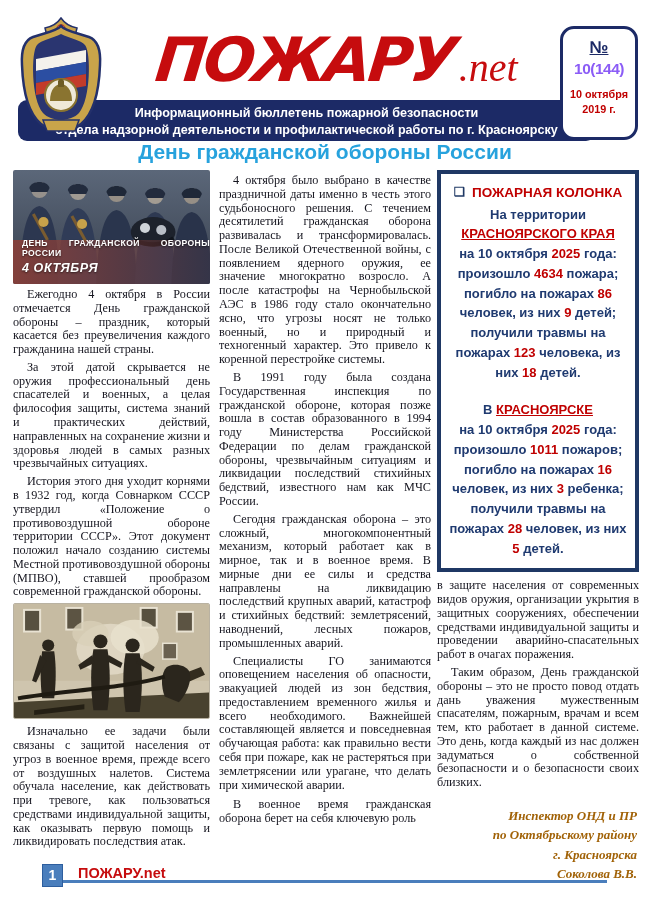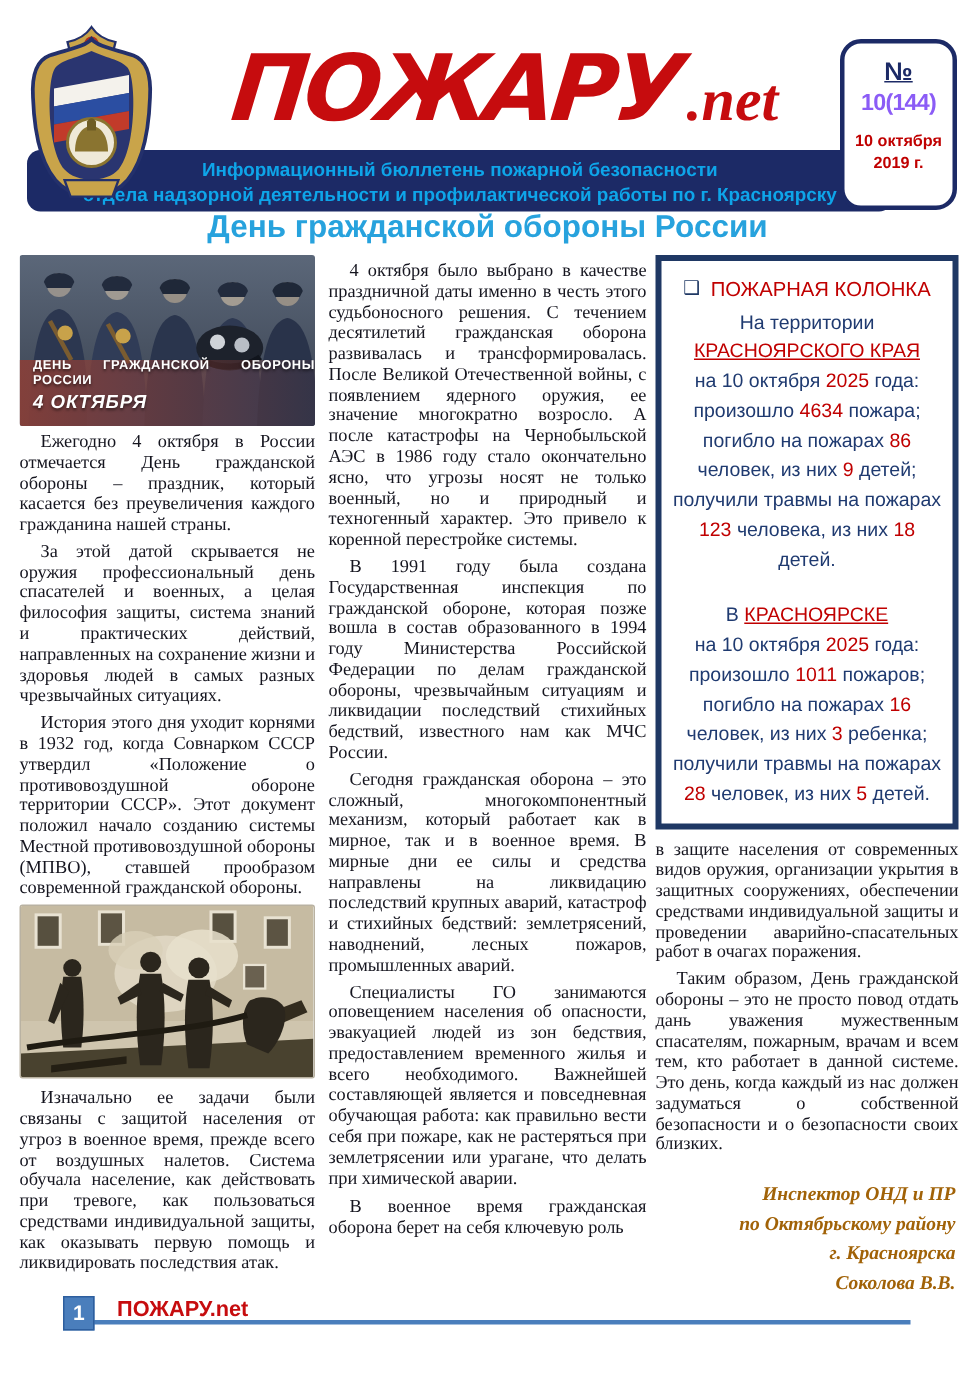--- a/index.html
+++ b/index.html
@@ -4,24 +4,24 @@
 <style>
   html,body{margin:0;padding:0;background:#ffffff;}
   .page{position:relative;width:650px;height:919px;background:#ffffff;overflow:hidden;
         font-family:"Liberation Serif",serif;}
 
   
   .emblem{position:absolute;left:12px;top:15px;width:98px;height:126px;z-index:6;}
   .logo-wrap{position:absolute;left:112px;top:20px;width:450px;height:82px;text-align:center;z-index:2;white-space:nowrap;}
   .logo-main{display:inline-block;font-family:"DejaVu Sans",sans-serif;font-weight:bold;font-style:italic;
              font-size:61px;line-height:80px;color:#c60c0e;letter-spacing:-3px;transform:skewX(-6deg);}
-  .logo-net{display:inline-block;font-family:"Liberation Serif",serif;font-weight:bold;font-style:italic;
+  .logo-net{display:inline-block;font-family:"Liberation Serif",serif;font-weight:normal;font-style:italic;
             font-size:40px;color:#c60c0e;vertical-align:baseline;margin-left:4px;}
   .navy-bar{position:absolute;left:18px;top:100px;width:577px;height:41px;background:#1c2a66;border-radius:9px;
-            color:#0ea5e9;font-family:"Liberation Sans",sans-serif;font-weight:bold;text-align:center;
+            color:#ffffff;font-family:"Liberation Sans",sans-serif;font-weight:bold;text-align:center;
             font-size:12.6px;line-height:1.38;padding-top:5px;box-sizing:border-box;z-index:1;}
   .issue-box{position:absolute;left:560px;top:26px;width:78px;height:114px;background:#ffffff;
              border:3px solid #1c2a66;border-radius:14px;text-align:center;z-index:5;
              font-family:"Liberation Sans",sans-serif;font-weight:bold;box-sizing:border-box;padding-top:9px;}
   .issue-no{font-size:17px;color:#1c2a66;text-decoration:underline;}
   .issue-num{font-size:15.5px;color:#8b5cf6;margin-top:2px;letter-spacing:-0.5px;}
   .issue-date{margin-top:9px;font-size:10.8px;color:#c00000;line-height:1.4;}
 
   
   .title{position:absolute;top:140px;left:0;width:650px;margin:0;text-align:center;
@@ -41,21 +41,21 @@
   .photo1{height:114px;margin-bottom:4px;}
   .photo2{height:116px;margin-top:4px;margin-bottom:6px;border:1px solid #b9b2a2;box-sizing:border-box;}
   .photo svg{display:block;width:100%;height:100%;}
   .p1cap{position:absolute;left:9px;bottom:9px;color:#ffffff;font-family:"Liberation Sans",sans-serif;
          font-weight:bold;text-shadow:0 1px 2px rgba(0,0,0,.55);}
   .p1cap-l1{font-size:8.6px;letter-spacing:.4px;}
   .p1cap-l2{font-size:12.5px;font-style:italic;margin-top:2px;letter-spacing:.6px;}
 
   
   .fire-box{border:4px solid #1f3864;background:#ffffff;padding:9px 5px 10px;text-align:center;
-            font-family:"Liberation Sans",sans-serif;font-weight:normal;color:#1f3a70;font-size:13px;
+            font-family:"Liberation Sans",sans-serif;font-weight:bold;color:#1f3a70;font-size:13px;
             line-height:1.52;margin-bottom:7px;box-sizing:border-box;min-height:345px;}
   .fb-title{color:#c00000;font-size:13.5px;margin-bottom:1px;}
   .fb-bullet{color:#1f3864;font-size:12.5px;margin-right:7px;position:relative;top:-1px;}
   .fb-region{color:#c00000;text-decoration:underline;}
   .fb-gap{height:18px;}
   .hl{color:#c00000;}
 
   
   .signature{margin-top:16px;text-align:right;font-weight:bold;font-style:italic;font-size:13px;
              line-height:1.5;color:#a16207;padding-right:2px;}

